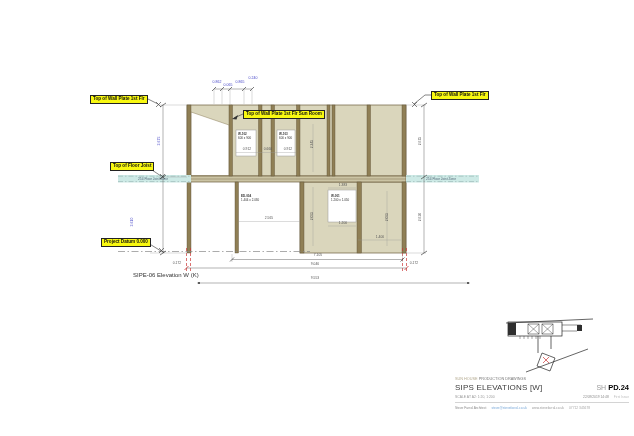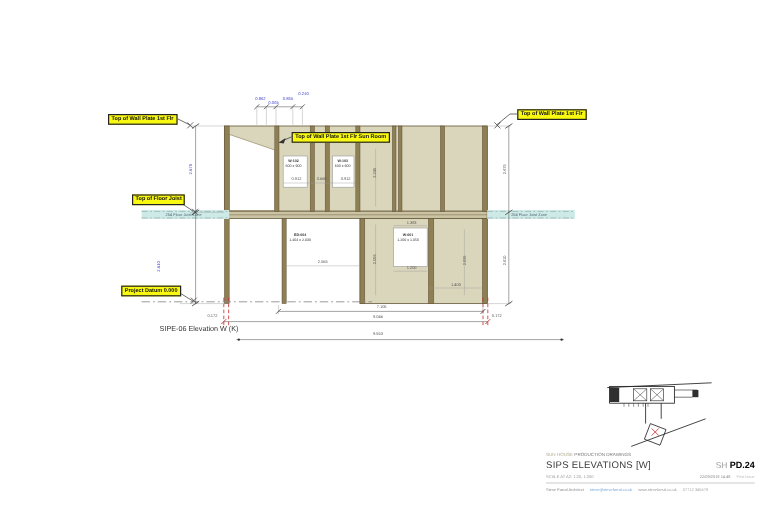--- a/index.html
+++ b/index.html
@@ -1,17 +1,17 @@
 <!DOCTYPE html>
 <html><head>
 <meta charset="utf-8">
 <style>
   html,body{margin:0;padding:0;background:#fff;}
   #sheet{position:relative;width:634px;height:436px;background:#fff;overflow:hidden;
-         font-family:"Liberation Sans",sans-serif;text-align:center;}
+         font-family:"Liberation Sans",sans-serif;}
   #sheet svg{position:absolute;left:0;top:0;}
   .layer{position:absolute;left:0;top:0;width:634px;height:436px;pointer-events:none;}
   .ann{position:absolute;font-size:3.3px;color:#555;line-height:1;white-space:nowrap;}
   .ann.blue{color:#4848c8;font-size:3.5px;}
   .callout{position:absolute;background:#f8f811;border:0.7px solid #222;color:#111;
            font-size:4.6px;font-weight:bold;line-height:1;padding:1px 2px;white-space:nowrap;z-index:4;}
   .oplabel{position:absolute;font-size:3px;color:#333;line-height:1.2;white-space:nowrap;}
   .oplabel .id{font-weight:bold;}
   .zone-label{position:absolute;font-size:3.3px;color:#567;transform:translate(-50%,-50%);white-space:nowrap;}
   .dwg-title{position:absolute;left:133px;top:272px;font-size:6px;color:#333;white-space:nowrap;}

